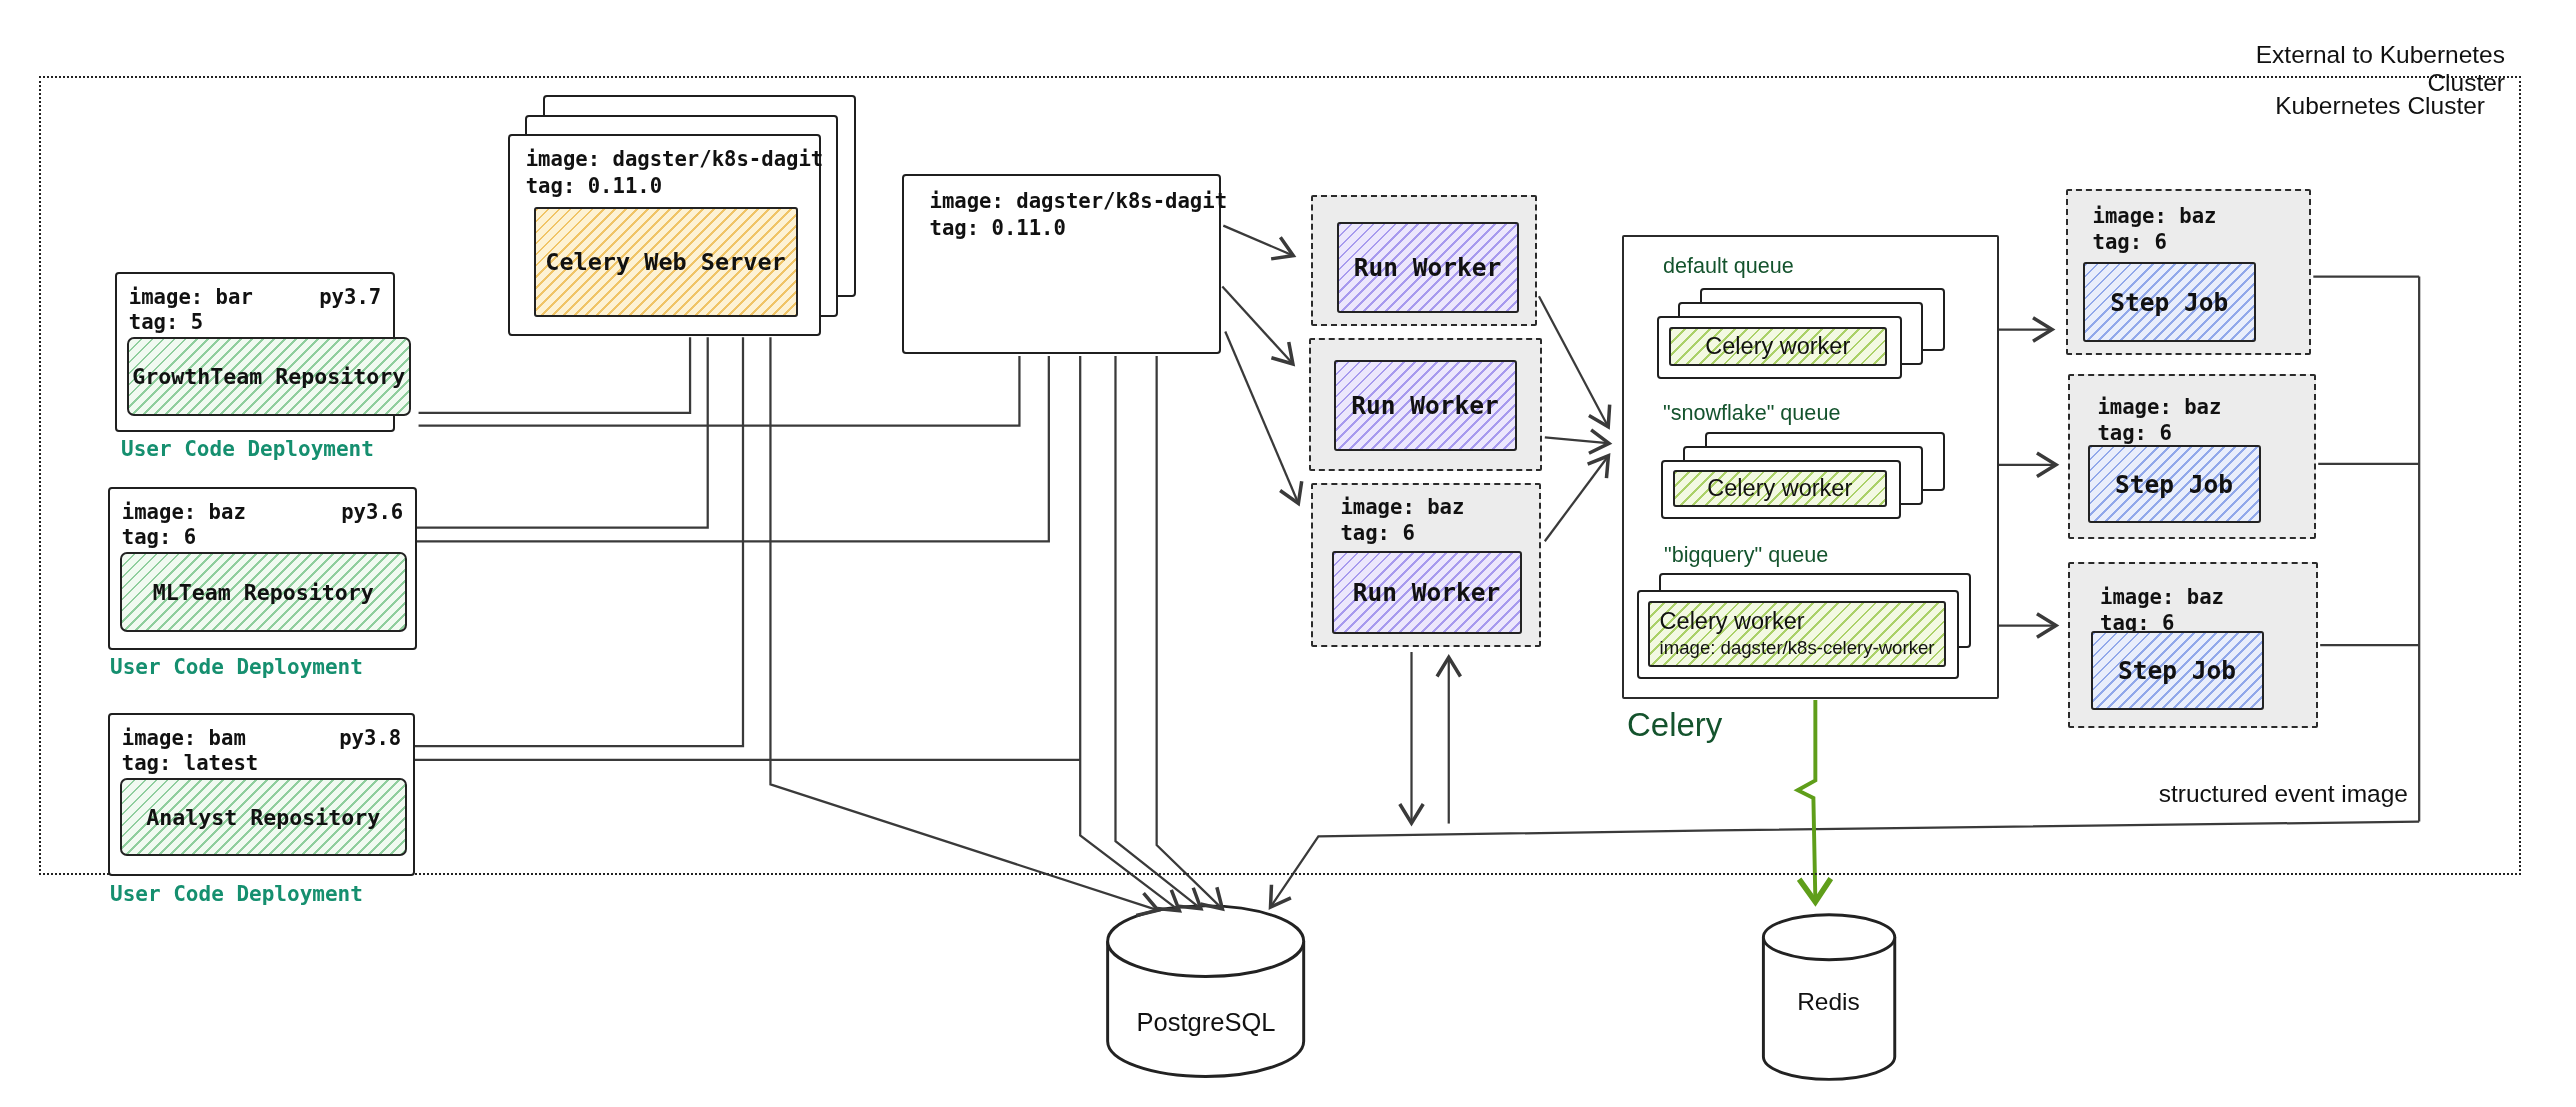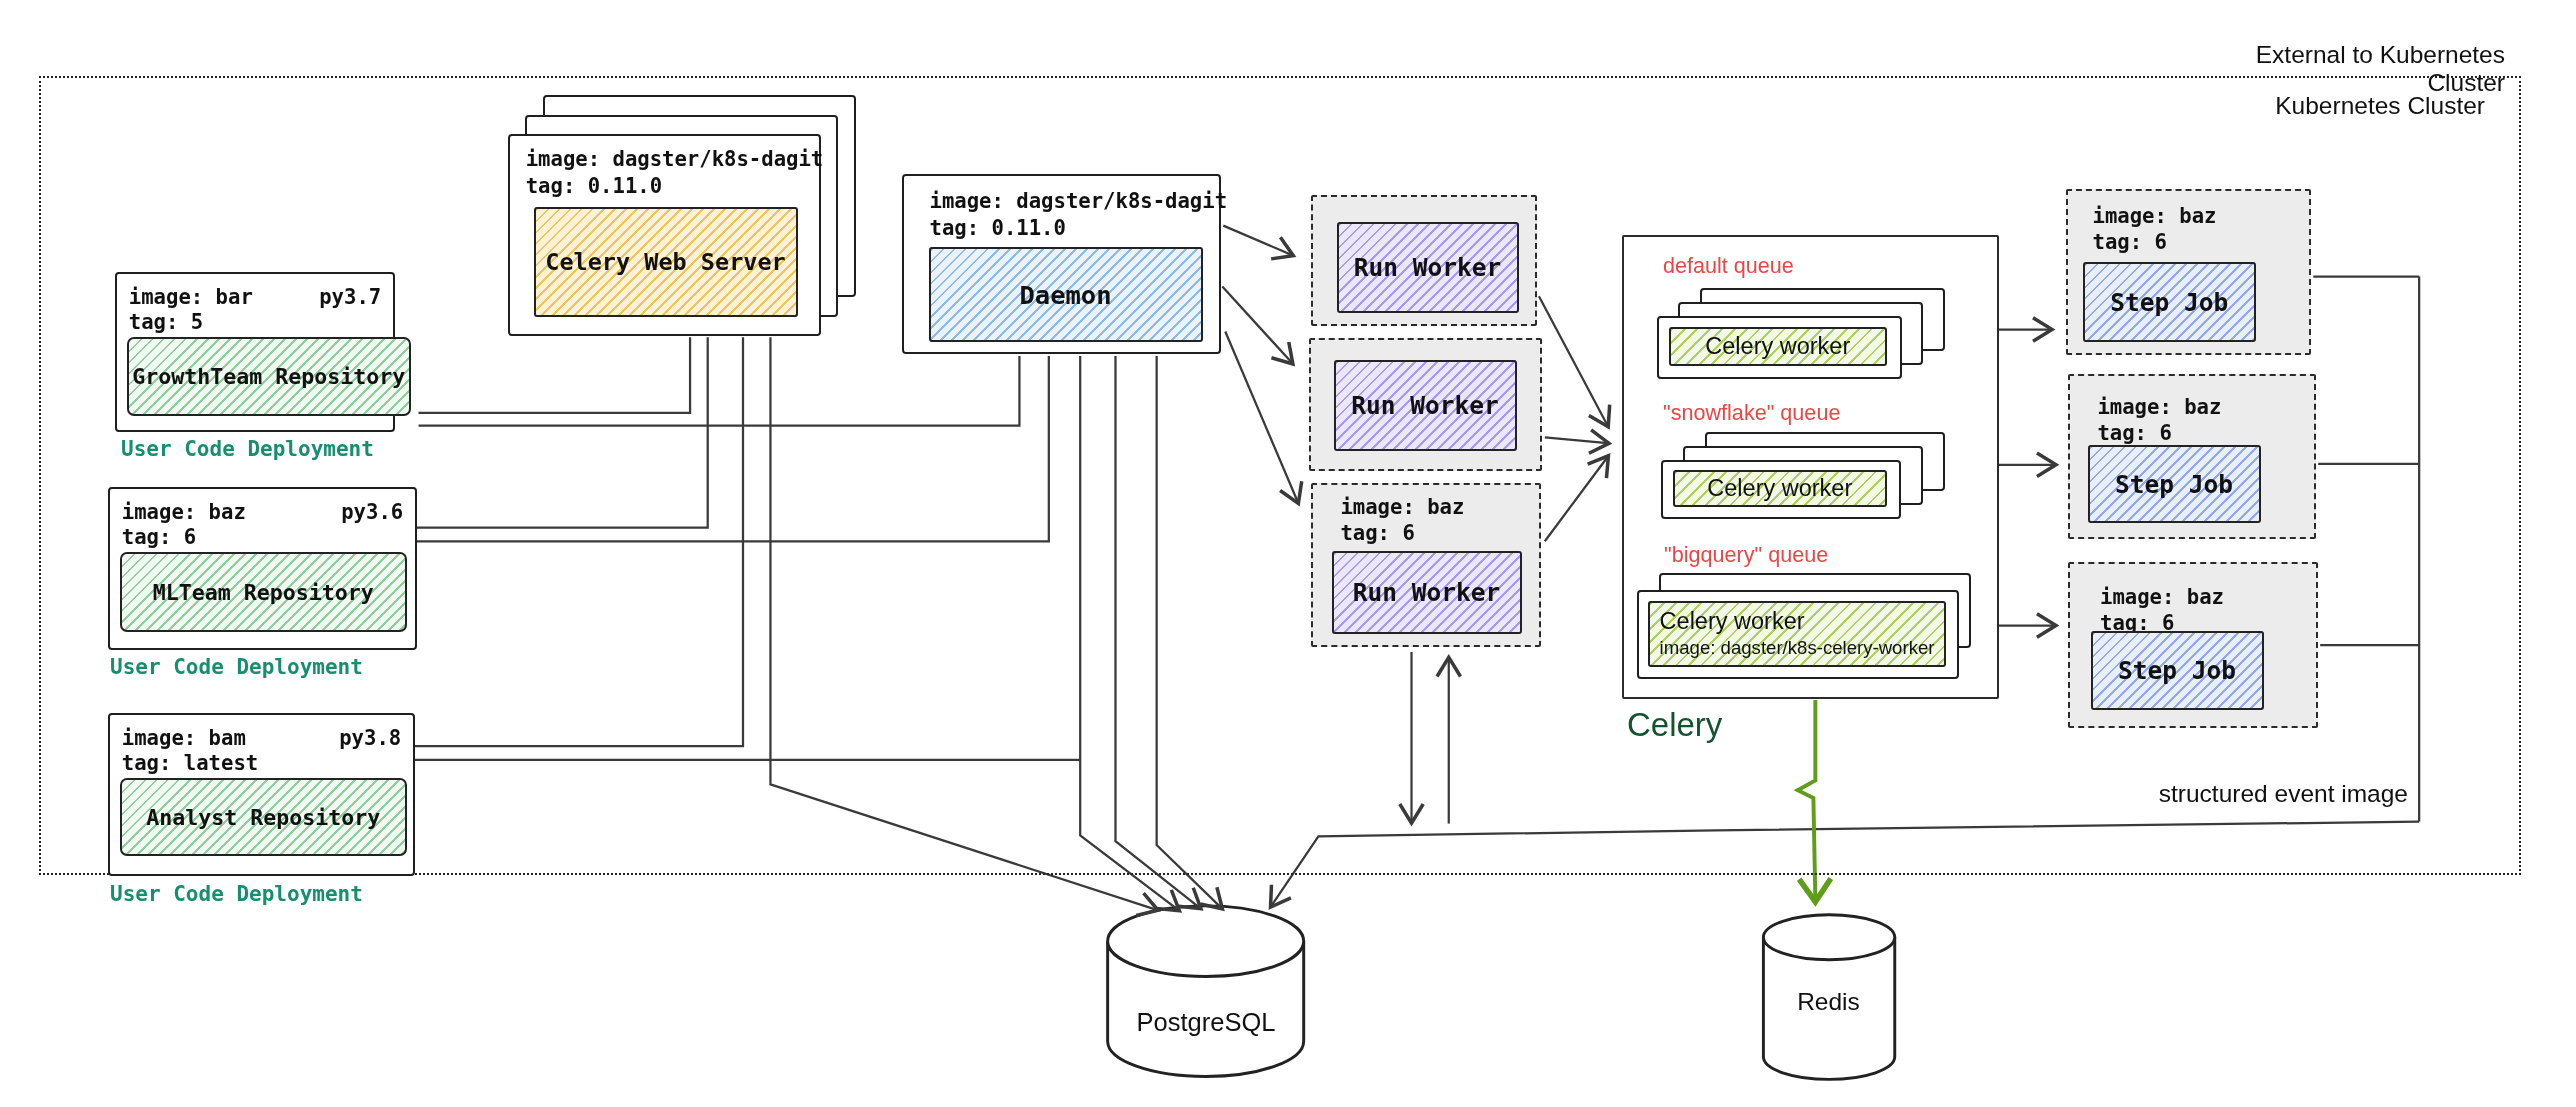--- a/index.html
+++ b/index.html
@@ -12,21 +12,21 @@
   .dashedbox{background:#ececec;border:2.9px dashed #2b2b2b;border-radius:2px;}
   .hatch{border:2.5px solid #222;border-radius:2.9px;display:flex;align-items:center;justify-content:center;}
   .h-green {background-color:#f1faf1;background-image:repeating-linear-gradient(135deg,#8fce9d 0 2px,transparent 2px 7.8px);border-radius:7px;}
   .h-orange{background-color:#fdf2d4;background-image:repeating-linear-gradient(135deg,#f0c466 0 2px,transparent 2px 7.8px);}
   .h-blue  {background-color:#eaf3fc;background-image:repeating-linear-gradient(135deg,#8cbbea 0 2px,transparent 2px 7.8px);}
   .h-purple{background-color:#ece7fc;background-image:repeating-linear-gradient(135deg,#a79aee 0 2px,transparent 2px 7.8px);}
   .h-celery{background-color:#f3f9e2;background-image:repeating-linear-gradient(135deg,#abd168 0 2px,transparent 2px 8.8px);}
   .h-step  {background-color:#e9eefb;background-image:repeating-linear-gradient(135deg,#91a8ea 0 2px,transparent 2px 7.8px);}
   .codeline{font-size:20.6px;line-height:27.4px;white-space:pre;}
   .caption{color:#158f6f;font-size:21px;}
-  .qlabel{font-size:21.6px;color:#ef4444;}
+  .qlabel{font-size:21.6px;color:#14532d;}
   .biglabel{font-size:24.5px;color:#111;}
   svg{position:absolute;left:0;top:0;}
 </style>
 </head>
 <body>
 
 <div id="stage">
 
   <svg width="2576" height="1108" viewBox="0 0 2628 1130">
     <defs>
@@ -129,23 +129,20 @@
     <div class="abs mono codeline" style="left:15.7px;top:9.8px;">image: dagster/k8s-dagit</div>
     <div class="abs mono codeline" style="left:15.7px;top:37px;">tag: 0.11.0</div>
     <div class="abs hatch h-orange" style="left:23.5px;top:71px;width:264px;height:110px;">
       <span class="mono" style="font-size:23.5px;">Celery Web Server</span>
     </div>
   </div>
 
   <div class="abs paper" style="left:902px;top:174px;width:319px;height:180px;">
     <div class="abs mono codeline" style="left:25.5px;top:11.8px;">image: dagster/k8s-dagit</div>
     <div class="abs mono codeline" style="left:25.5px;top:39px;">tag: 0.11.0</div>
-    <div class="abs hatch h-blue" style="left:24.5px;top:71px;width:274px;height:95px;">
-      <span class="mono" style="font-size:25.5px;">Daemon</span>
-    </div>
   </div>
 
   <div class="abs dashedbox" style="left:1311px;top:195px;width:226px;height:131px;">
     <div class="abs hatch h-purple" style="left:23.5px;top:24.5px;width:182px;height:91px;">
       <span class="mono" style="font-size:24.5px;">Run Worker</span>
     </div>
   </div>
   <div class="abs dashedbox" style="left:1309px;top:338px;width:233px;height:133px;">
     <div class="abs hatch h-purple" style="left:22.5px;top:19.6px;width:183px;height:91px;">
       <span class="mono" style="font-size:24.5px;">Run Worker</span>

